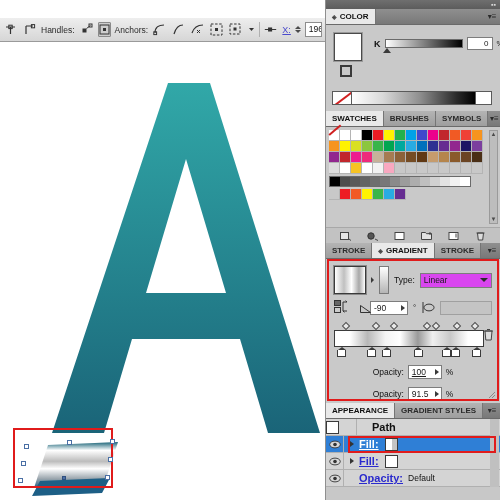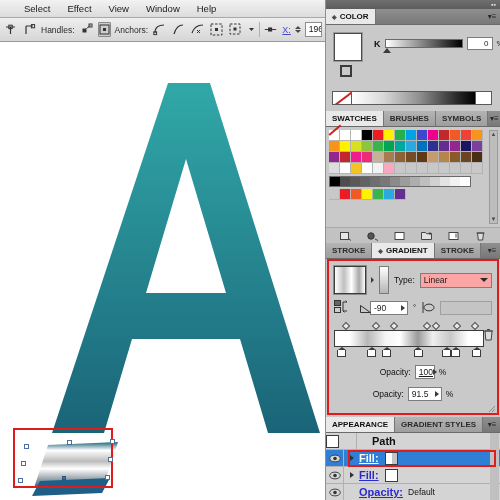--- a/index.html
+++ b/index.html
@@ -188,32 +188,32 @@
     display: flex; align-items: center; justify-content: space-around; padding: 0 6px;
   }
   .swtool { width: 13px; height: 11px; display: flex; align-items: center; justify-content: center; }
 
   
   .grad-outer { position: relative; }
   .grad-redbox {
     position: absolute; left: 1px; top: 0px; right: 1px; bottom: 2px;
     border: 2px solid #e01b1b; pointer-events: none; z-index: 5;
   }
-  .grad-body { background: #c9c9c9; padding: 7px 8px 16px 8px; }
+  .grad-body { background: #c9c9c9; padding: 7px 8px 2px 8px; }
   .grad-top { display: flex; align-items: center; gap: 5px; }
   .grad-preview {
     width: 32px; height: 28px; border: 1px solid #3a3a3a;
     background: linear-gradient(to right, #ffffff, #c0c0c0 30%, #ffffff 55%, #a8a8a8 80%, #ffffff);
     box-shadow: 0 0 0 1px #8a8a8a;
   }
   .mini-caret { width: 0; height: 0; border-left: 3px solid #3a3a3a; border-top: 3px solid transparent; border-bottom: 3px solid transparent; }
   .grad-ramp-mini { width: 10px; height: 28px; border: 1px solid #7a7a7a; background: linear-gradient(to bottom, #fff, #b5b5b5); }
   .grad-lbl { font-size: 8.5px; color: #111; }
   .grad-select {
-    flex: 1; height: 15px; background: #fca5a5; border: 1px solid #7d7d7d;
+    flex: 1; height: 15px; background: #d946ef; border: 1px solid #7d7d7d;
     display: flex; align-items: center; justify-content: space-between; padding: 0 3px;
     font-size: 8.5px;
   }
   .caret-dn { width: 0; height: 0; border-left: 4px solid transparent; border-right: 4px solid transparent; border-top: 4px solid #2a2a2a; }
 
   .grad-row2 { display: flex; align-items: center; gap: 5px; margin-top: 6px; }
   .rev-icon { width: 16px; height: 15px; }
   .angle-tri { width: 0; height: 0; border-left: 5px solid transparent; border-right: 5px solid transparent; border-bottom: 7px solid transparent; position: relative; }
   .num-field {
     height: 14px; background: #ffffff; border: 1px solid #7d7d7d;
@@ -270,27 +270,20 @@
     position: absolute; left: 22px; right: 4px; height: 17px;
     border: 2px solid #e01b1b; pointer-events: none; z-index: 6;
   }
   .app-scroll { position: absolute; right: 1px; top: 0; width: 9px; bottom: 0; background: #c0c0c0; }
 </style>
 </head>
 <body>
 
 <div id="app">
 
-  <div class="menubar">
-    <div class="menu-item">Select</div>
-    <div class="menu-item">Effect</div>
-    <div class="menu-item">View</div>
-    <div class="menu-item">Window</div>
-    <div class="menu-item">Help</div>
-  </div>
 
   <div class="controlbar">
     <div class="cb-icon">
       <svg width="13" height="13" viewBox="0 0 13 13">
           <path d="M2 4h9M6.5 4v7" stroke="#333" stroke-width="1.2" fill="none"></path>
           <rect x="4.8" y="2.2" width="3.4" height="3.4" fill="none" stroke="#333" stroke-width="1"></rect>
         </svg>
     </div>
     <div class="cb-icon">
       <svg width="13" height="13" viewBox="0 0 13 13">
@@ -687,21 +680,21 @@
             <span class="trash-icon">
               <svg width="11" height="13" viewBox="0 0 11 13">
                   <path d="M2 3h7l-0.8 9h-5.4z" fill="#ddd" stroke="#444"></path>
                   <path d="M1 3h9M4 1.5h3" stroke="#444"></path>
                 </svg>
             </span>
           </div>
 
           <div class="grad-field-row">
             <span class="lab">Opacity:</span>
-            <div class="num-field" style="width:20px;text-decoration:underline;">
+            <div class="num-field" style="width:34px;text-decoration:underline;">
               <span>100</span>
               <span class="caret"></span>
             </div>
             <span class="lab">%</span>
           </div>
 
           <div class="grad-field-row">
             <span class="lab">Opacity:</span>
             <div class="num-field" style="width:34px;">
               <span>91.5</span>

